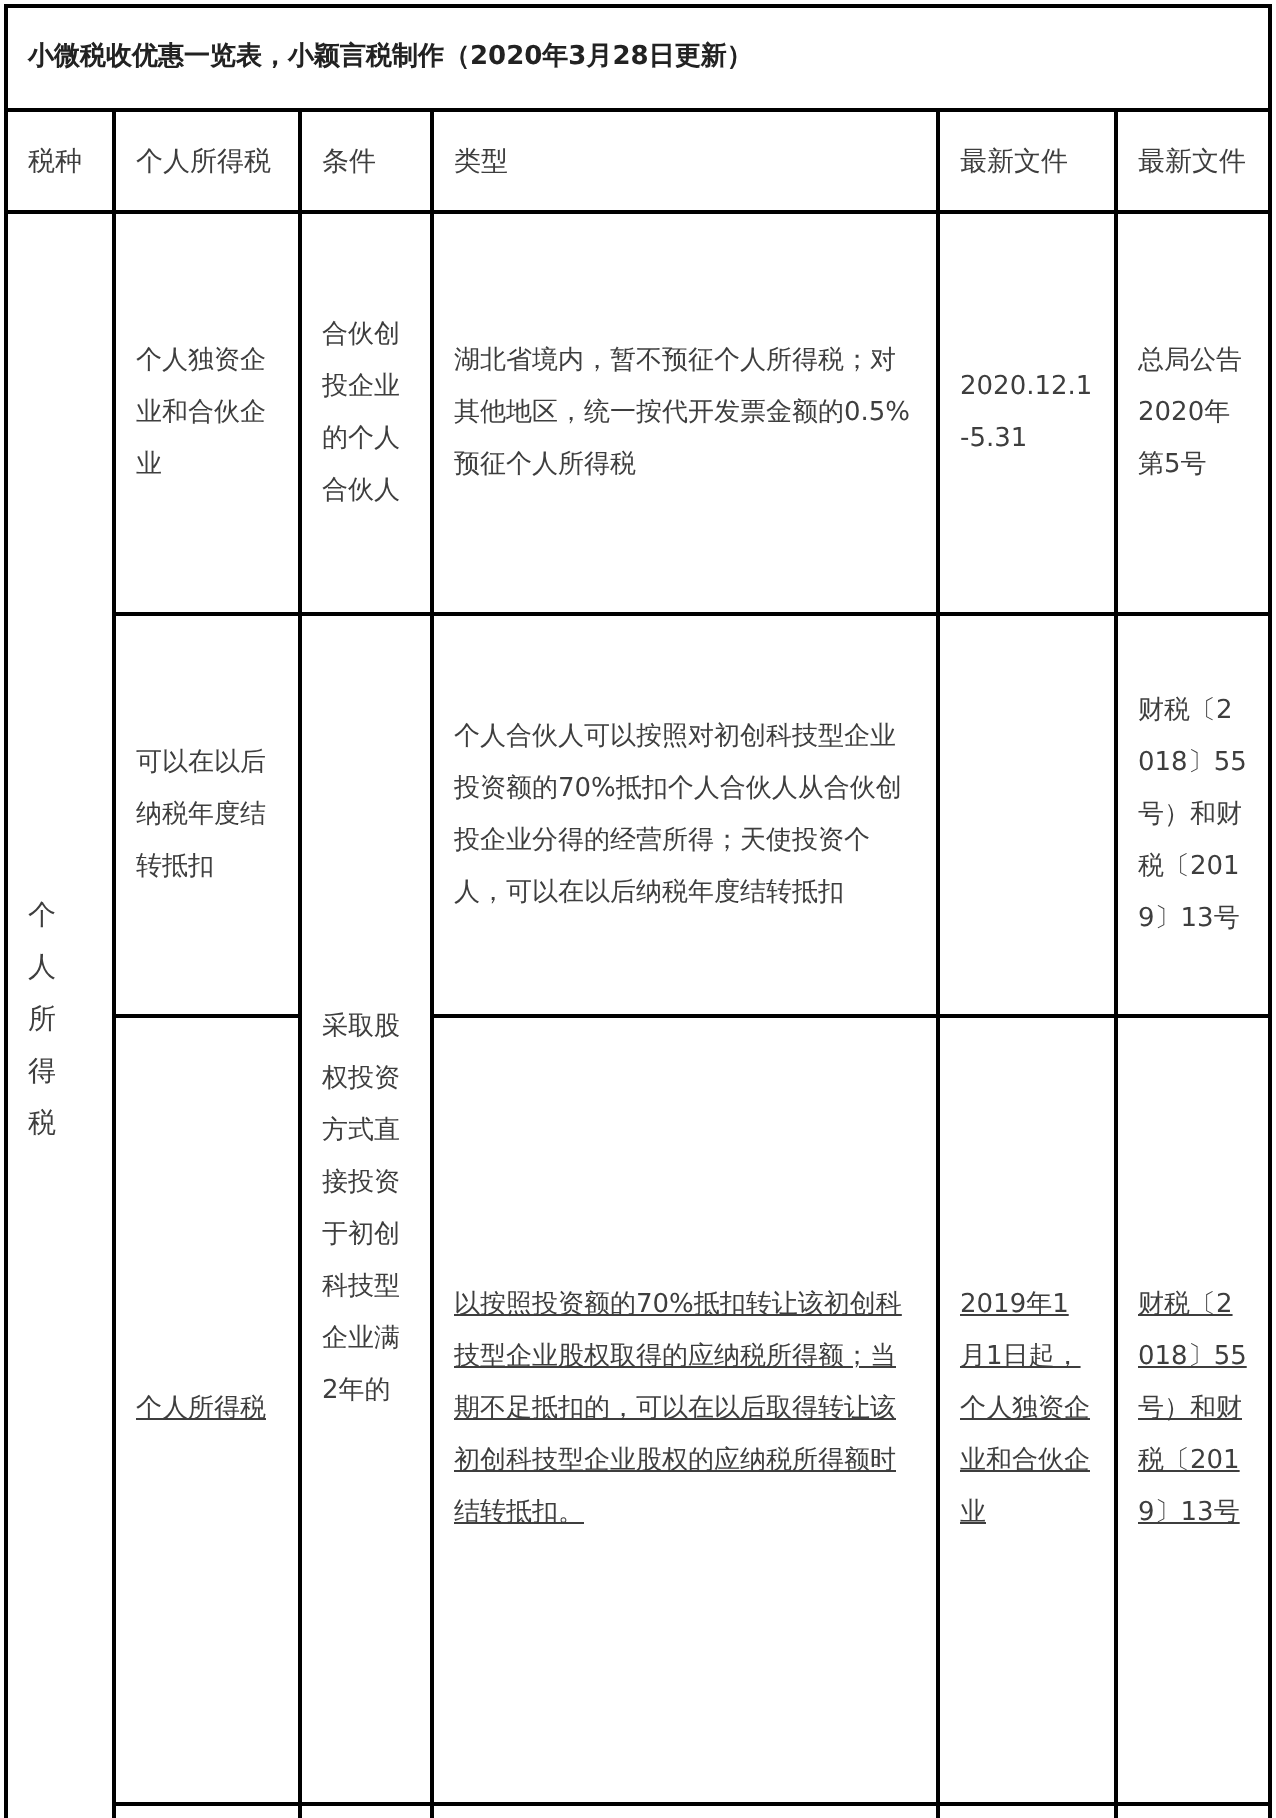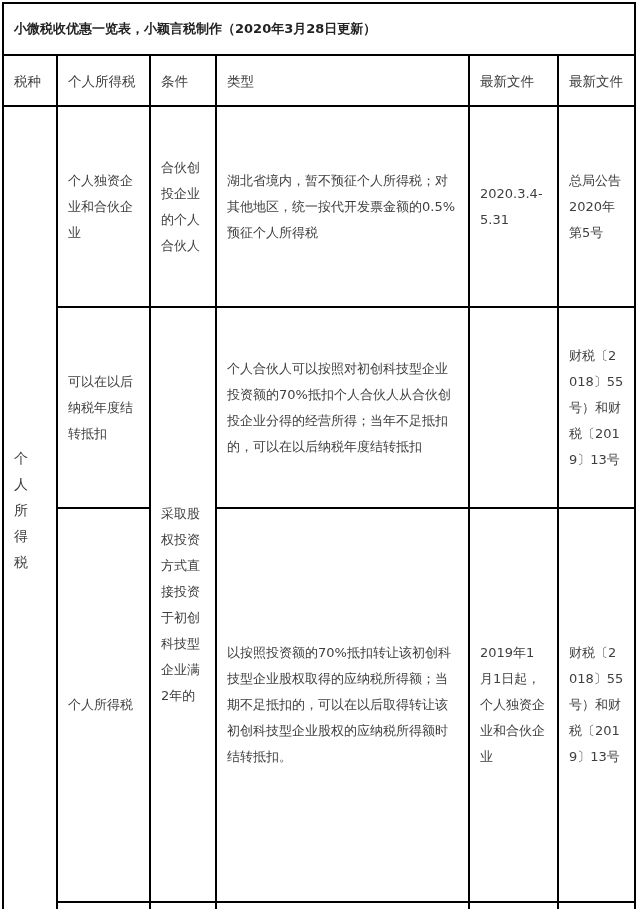--- a/index.html
+++ b/index.html
@@ -5,21 +5,21 @@
   html, body { margin: 0; padding: 0; background: #ffffff; }
   body { width: 638px; height: 909px; overflow: hidden; position: relative;
          font-family: "DejaVu Sans", "Liberation Sans", sans-serif; color: #3e3e3e; }
   .tbl { position: absolute; left: 2px; top: 2px; border-collapse: collapse; table-layout: fixed; }
   .tbl td { border: 2px solid #000; padding: 0 10px; font-size: 13px; line-height: 26px;
             vertical-align: middle; word-break: break-all; }
   .title-cell { height: 50px; font-weight: bold; color: #222; font-size: 13.5px; }
   .head td { height: 49px; font-size: 13.5px; margin-left: 39px; }
   .r1 td { height: 199px; }
   .r2 td { height: 199px; }
-  .r3 td { height: 392px; }
+  .r3 td { height: 392px; text-decoration: underline; }
   .tax-cell { vertical-align: middle; }
   .tax-vert { display: block; width: 14px; line-height: 26px; font-size: 14px; }
   .tail td { height: 10px; border-bottom: none; }
 </style>
 </head>
 <body>
 
 <table class="tbl">
   <colgroup>
     <col style="width:54px">
@@ -41,27 +41,27 @@
     <td>最新文件</td>
     <td>最新文件</td>
   </tr>
   <tr class="r1">
     <td rowspan="4" class="tax-cell">
       <span class="tax-vert">个人所得税</span>
     </td>
     <td>个人独资企业和合伙企业</td>
     <td>合伙创投企业的个人合伙人</td>
     <td>湖北省境内，暂不预征个人所得税；对其他地区，统一按代开发票金额的0.5%预征个人所得税</td>
-    <td>2020.3.4-5.31</td>
+    <td>2020.12.1-5.31</td>
     <td>总局公告2020年第5号</td>
   </tr>
   <tr class="r2">
     <td>可以在以后纳税年度结转抵扣</td>
     <td rowspan="2">采取股权投资方式直接投资于初创科技型企业满2年的</td>
-    <td>个人合伙人可以按照对初创科技型企业投资额的70%抵扣个人合伙人从合伙创投企业分得的经营所得；当年不足抵扣的，可以在以后纳税年度结转抵扣</td>
+    <td>个人合伙人可以按照对初创科技型企业投资额的70%抵扣个人合伙人从合伙创投企业分得的经营所得；天使投资个人，可以在以后纳税年度结转抵扣</td>
     <td></td>
     <td>财税〔2018〕55号）和财税〔2019〕13号</td>
   </tr>
   <tr class="r3">
     <td>个人所得税</td>
     <td>以按照投资额的70%抵扣转让该初创科技型企业股权取得的应纳税所得额；当期不足抵扣的，可以在以后取得转让该初创科技型企业股权的应纳税所得额时结转抵扣。</td>
     <td>2019年1月1日起，个人独资企业和合伙企业</td>
     <td>财税〔2018〕55号）和财税〔2019〕13号</td>
   </tr>
   <tr class="tail">

